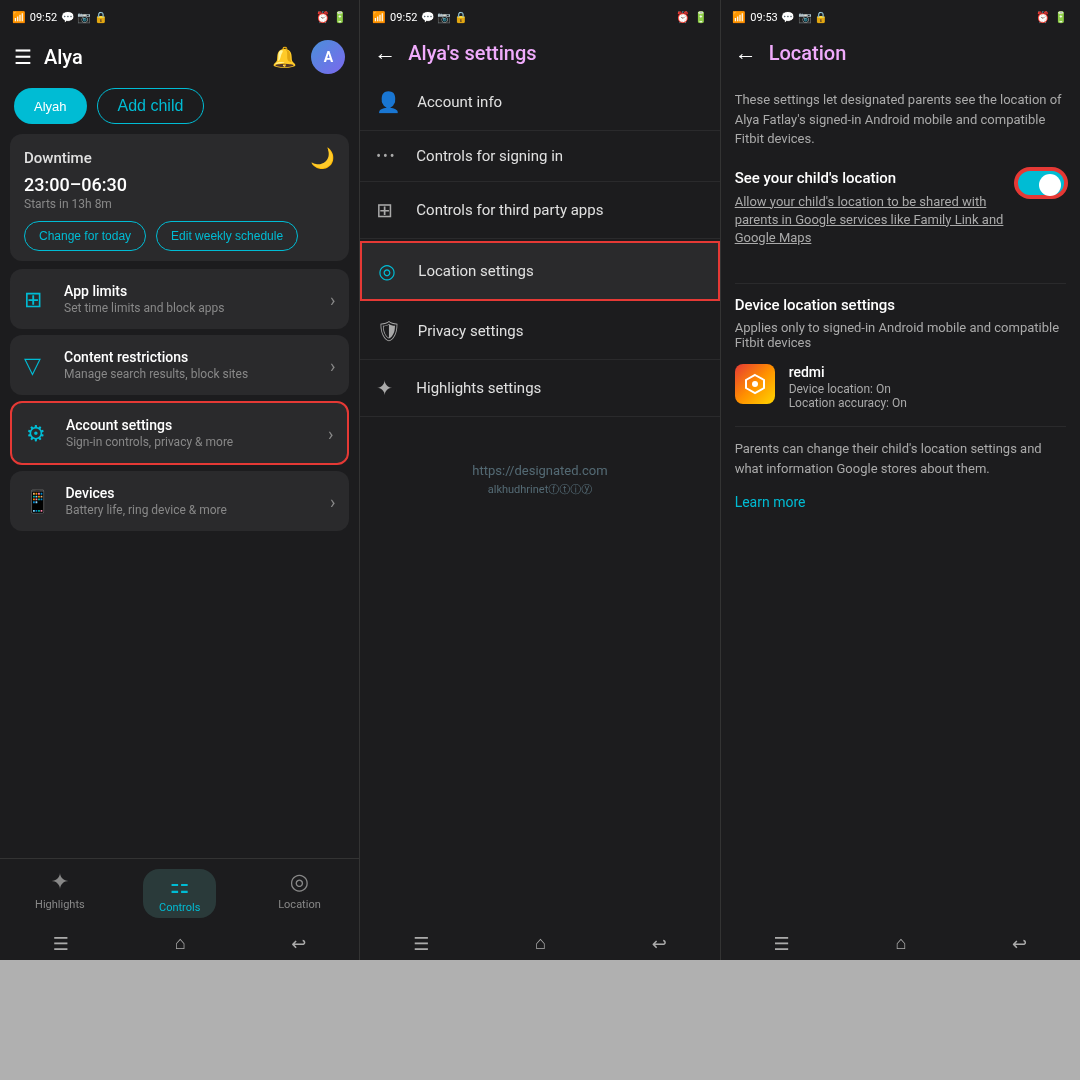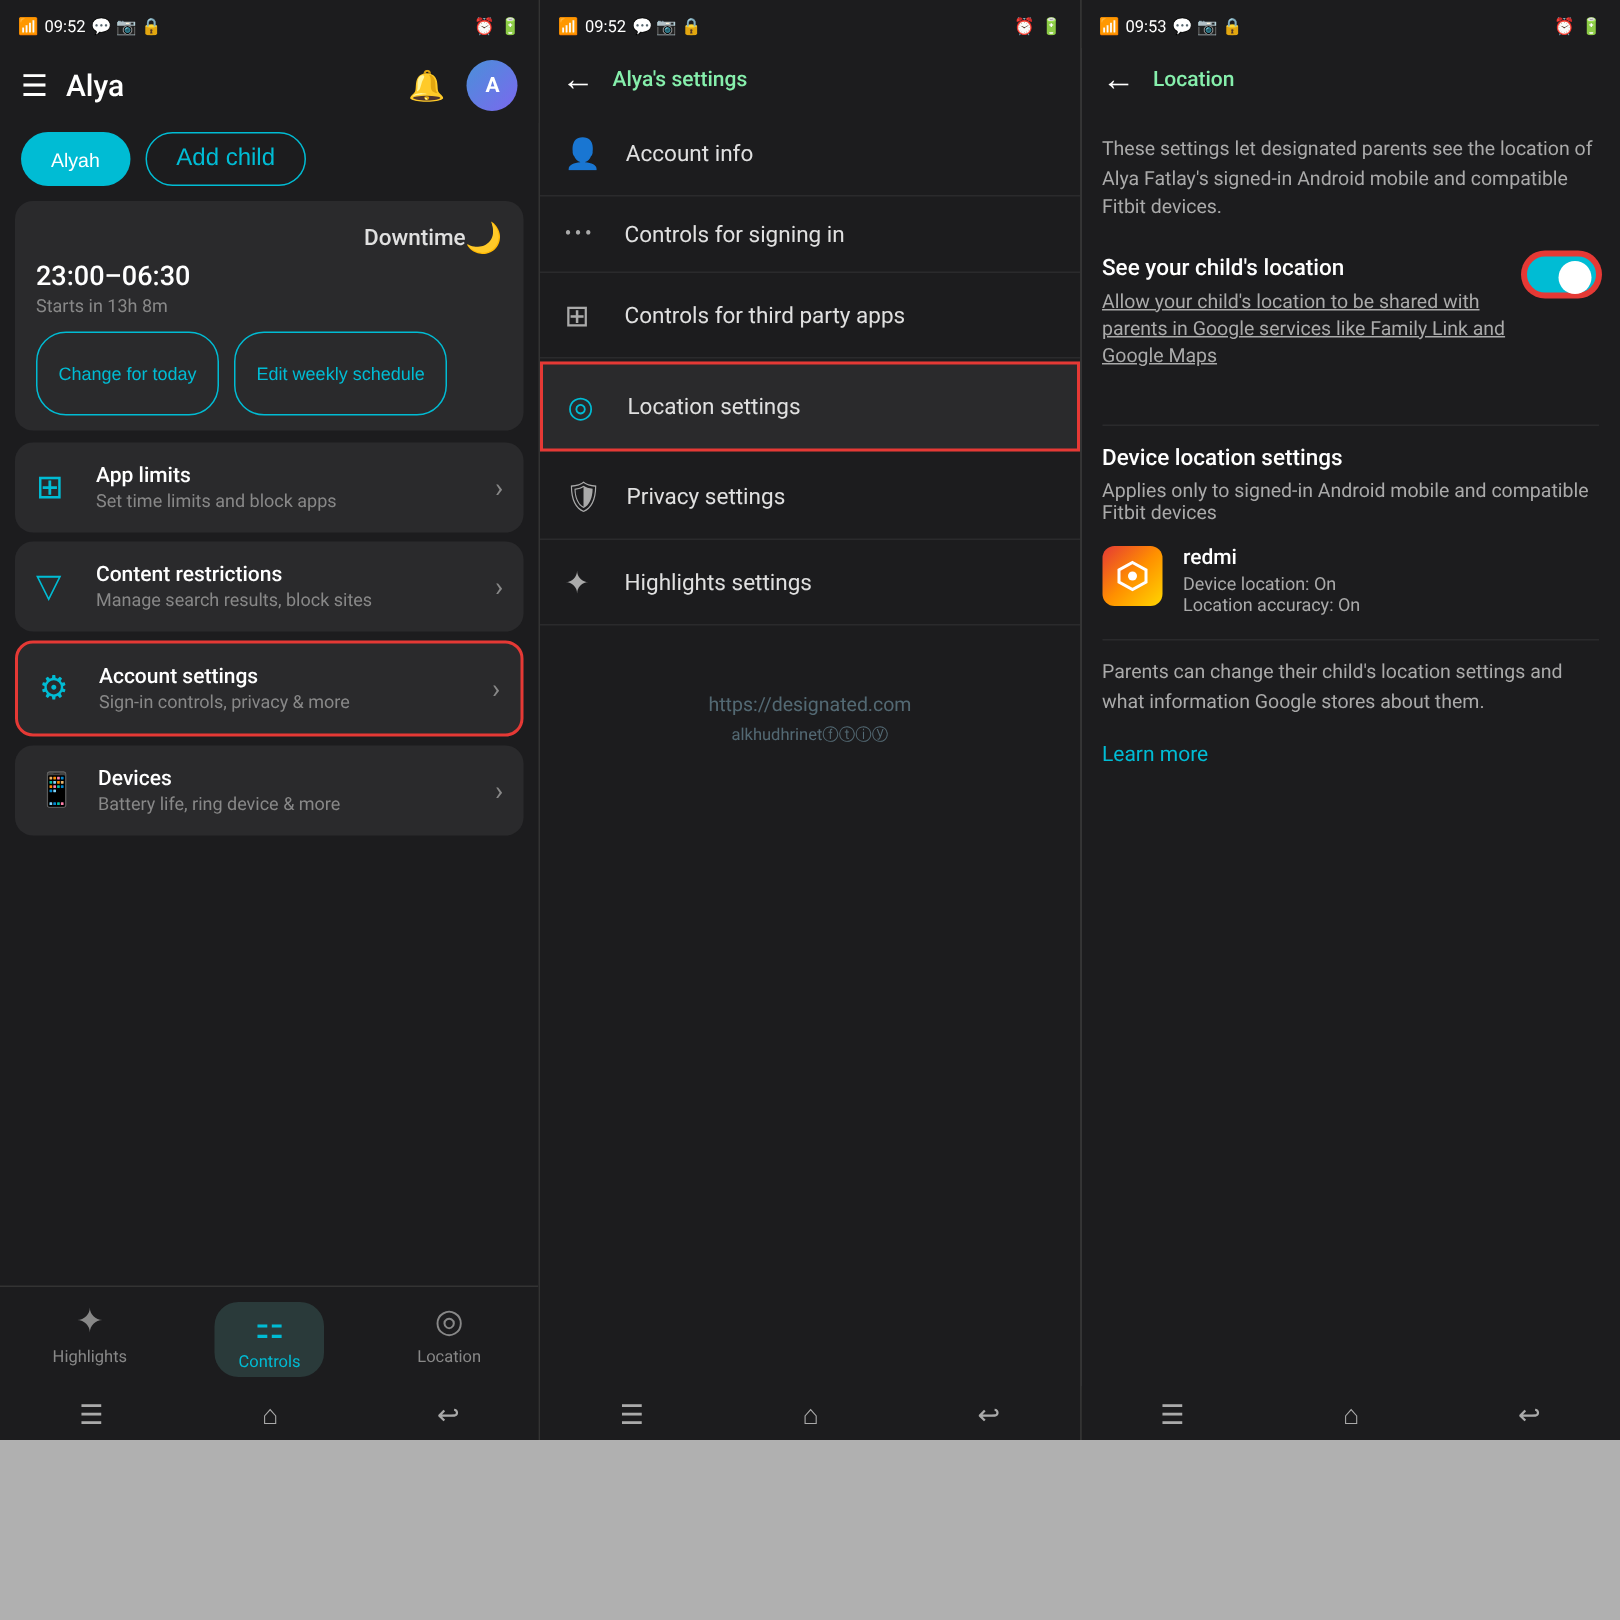--- a/index.html
+++ b/index.html
@@ -138,21 +138,21 @@
     
     .downtime-section {
       padding: 12px 14px 10px;
       background: #2a2a2c;
       margin: 0 10px 8px;
       border-radius: 12px;
     }
 
     .downtime-header {
       display: flex;
-      justify-content: flex-end;
+      justify-content: space-between;
       align-items: center;
       margin-bottom: 4px;
     }
 
     .downtime-title {
       color: #e0e0e0;
       font-size: 15px;
       font-weight: 500;
     }
 
@@ -176,21 +176,21 @@
     .downtime-buttons {
       display: flex;
       gap: 10px;
     }
 
     .dt-btn {
       background: transparent;
       color: #00bcd4;
       border: 1.5px solid #00bcd4;
       border-radius: 20px;
-      padding: 20px 14px;
+      padding: 7px 14px;
       font-size: 12px;
       font-weight: 500;
     }
 
     
     .menu-item {
       display: flex;
       align-items: center;
       padding: 14px 14px;
       background: #2a2a2c;
@@ -303,22 +303,22 @@
       padding: 8px 14px;
     }
 
     .back-icon {
       color: #fff;
       font-size: 22px;
       margin-right: 12px;
     }
 
     .screen-title {
-      color: #86efac;
-      font-size: 14px;
+      color: #f0abfc;
+      font-size: 20px;
       font-weight: 500;
     }
 
     .settings-menu-item {
       display: flex;
       align-items: center;
       padding: 16px 16px;
       border-bottom: 1px solid #2a2a2c;
       position: relative;
     }

